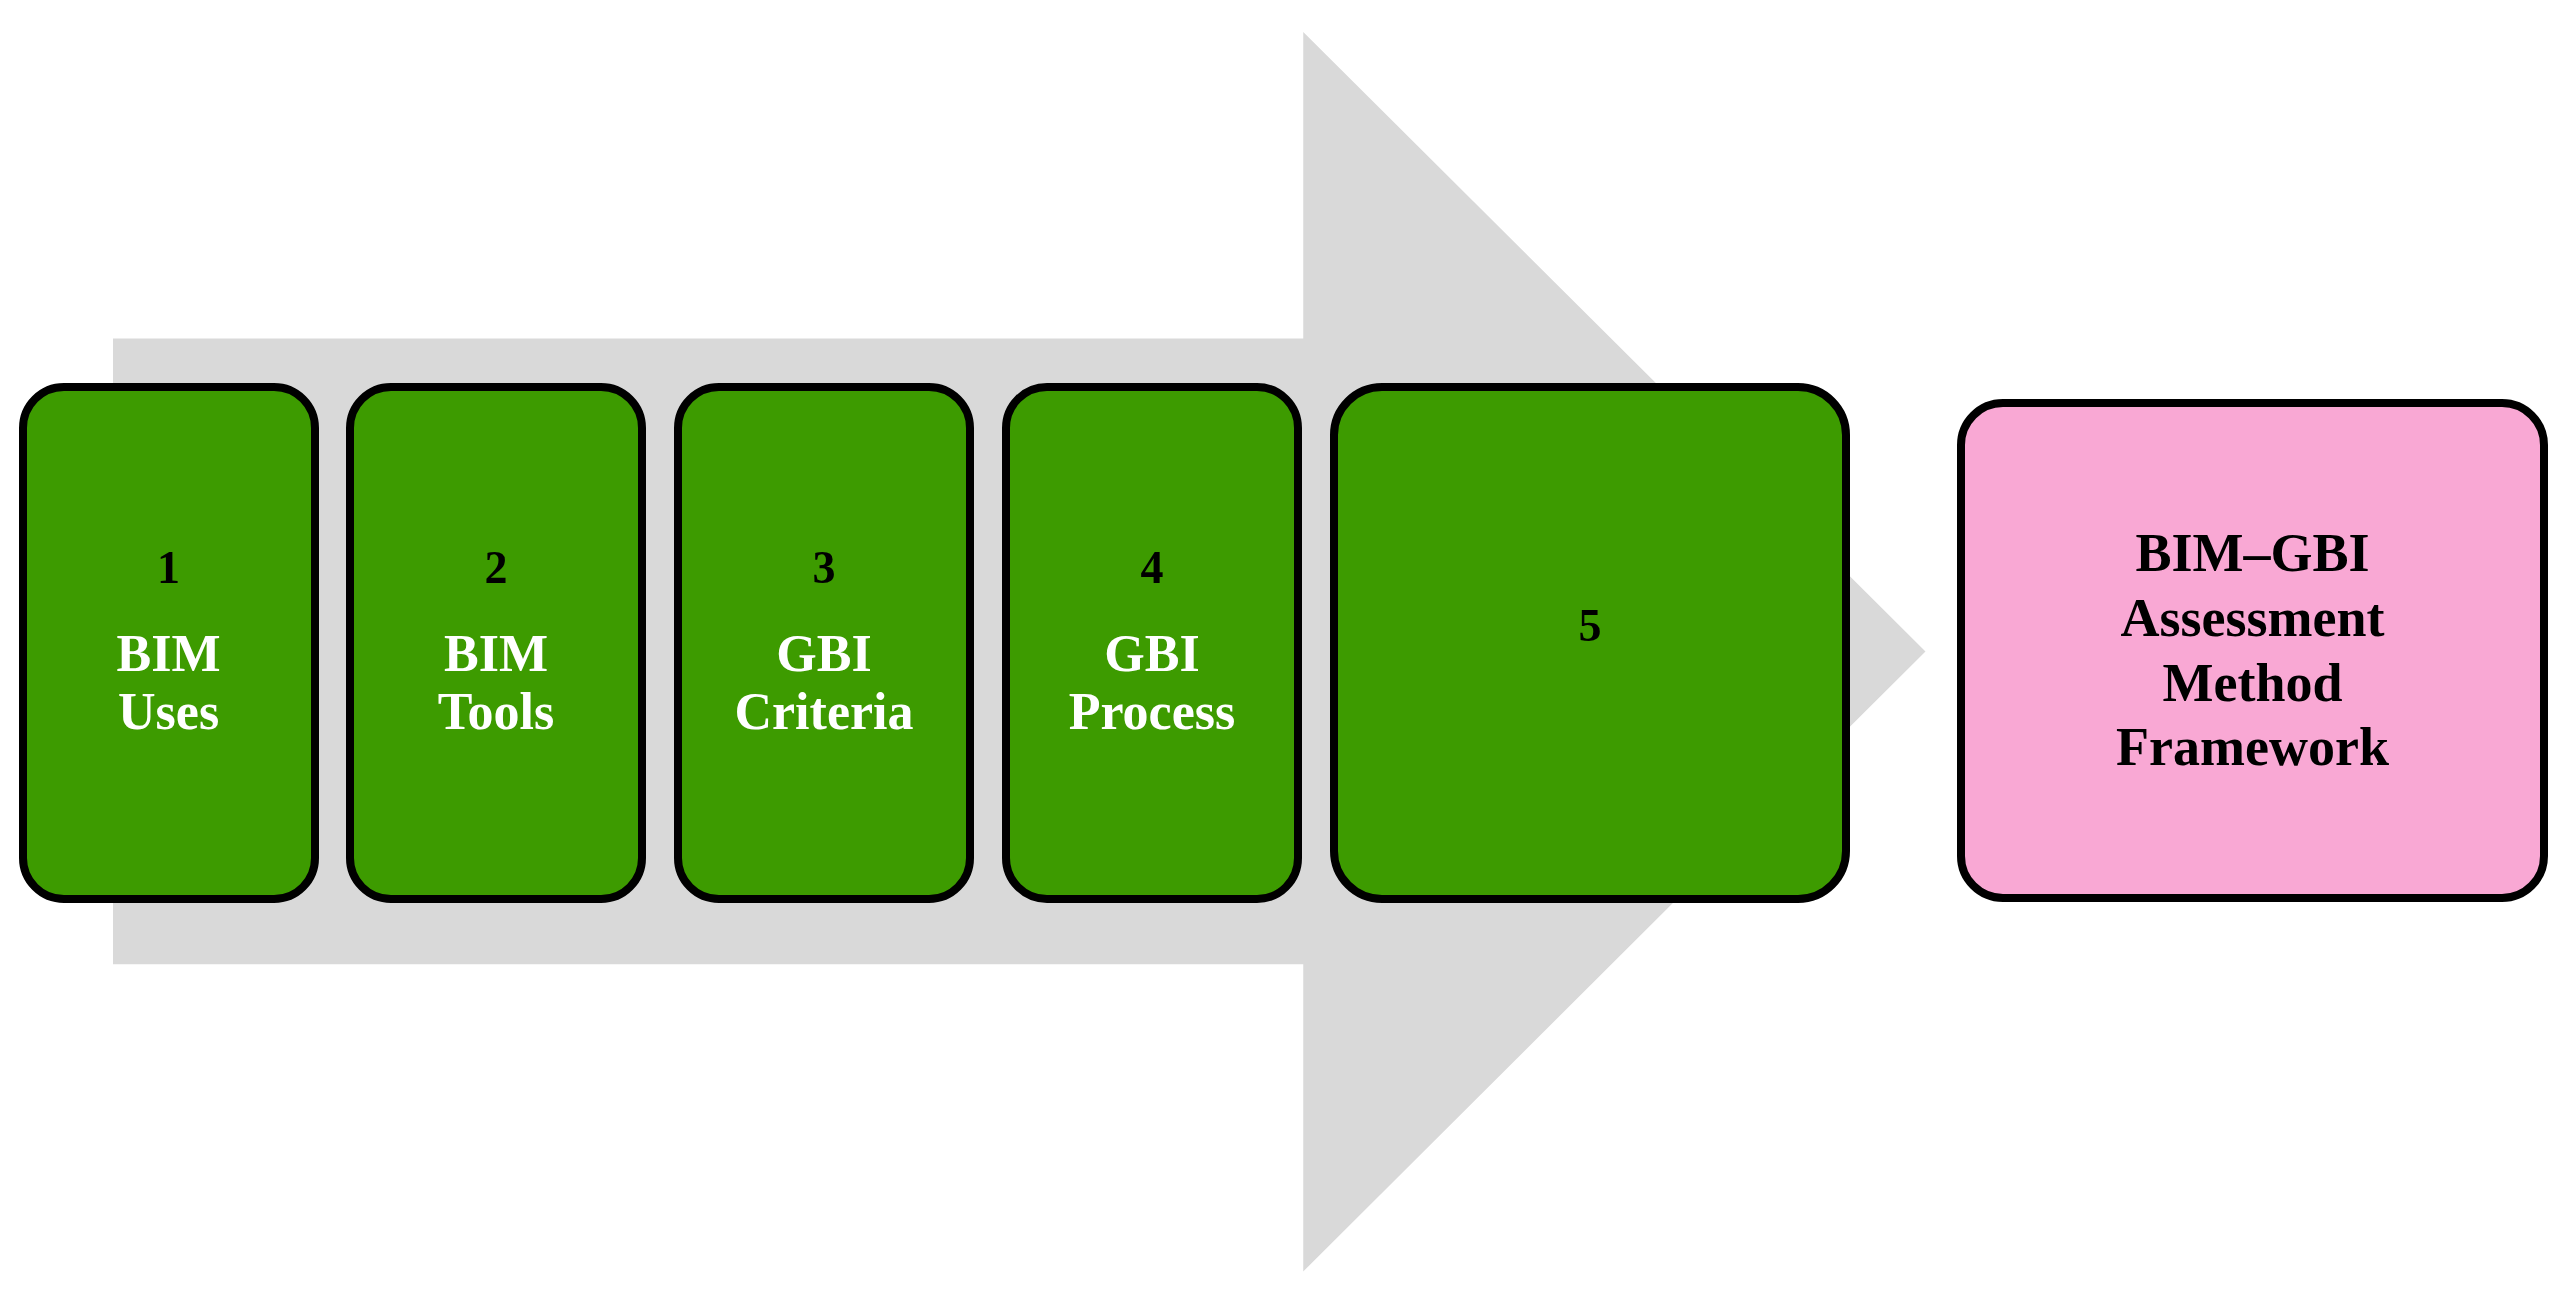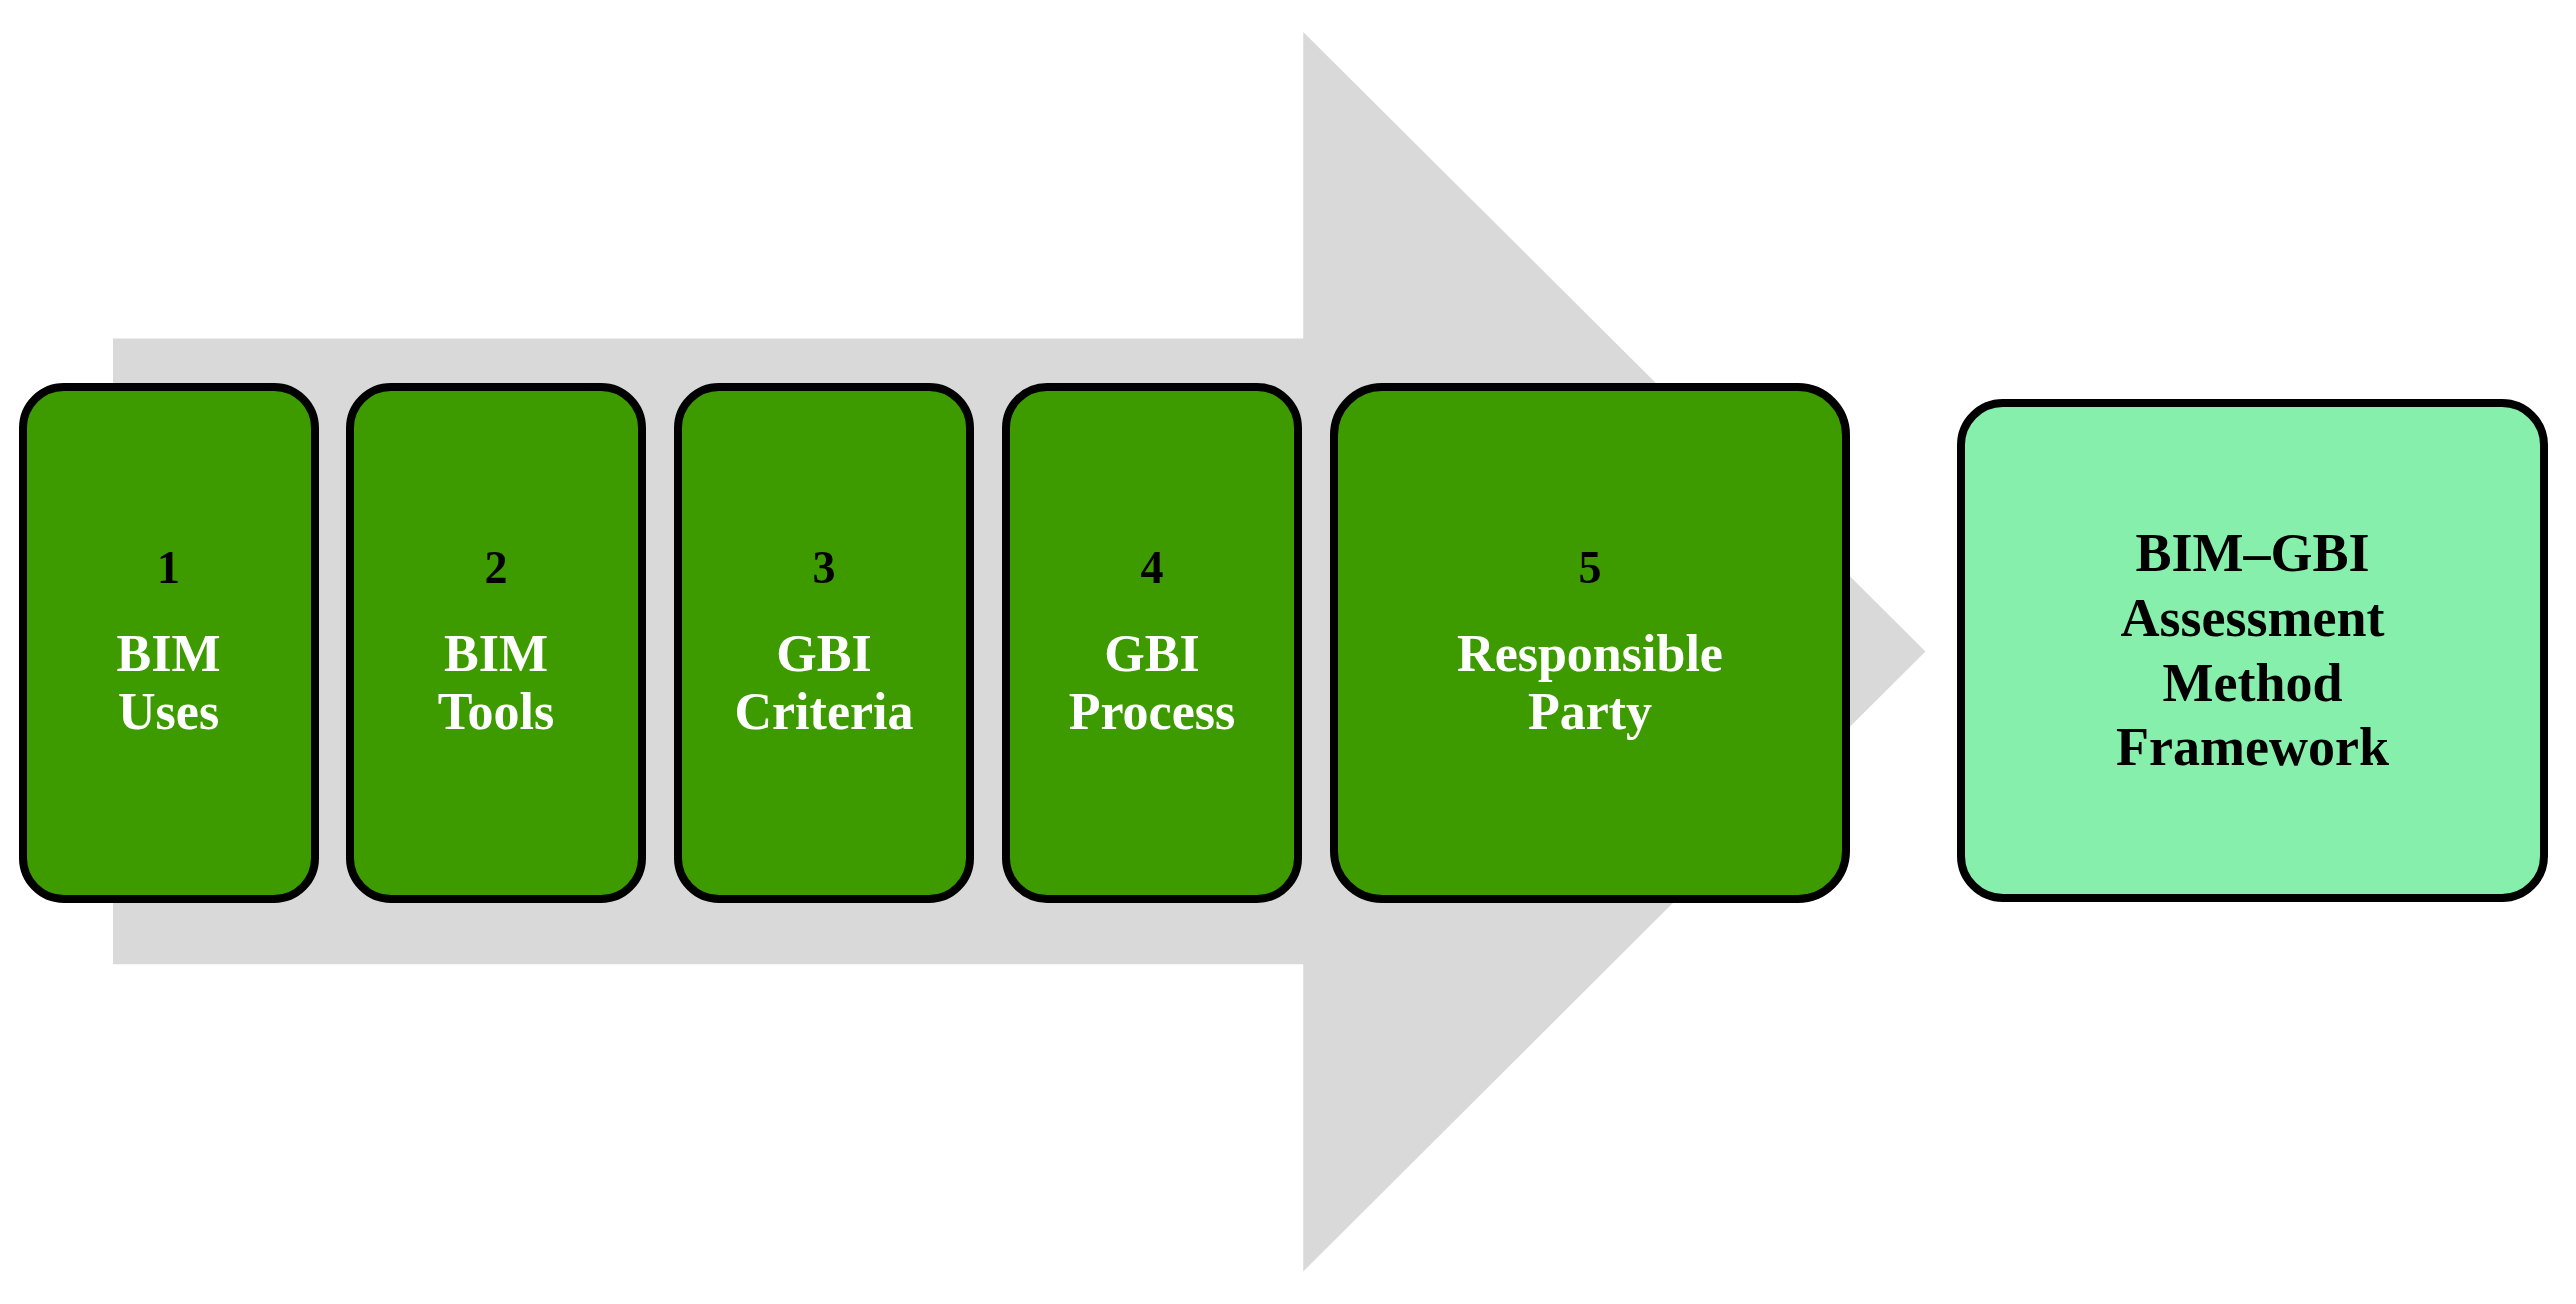--- a/index.html
+++ b/index.html
@@ -53,21 +53,21 @@
     line-height: 1.12;
     padding: 0 7.4px;
     white-space: pre-line;
     text-align: center;
   }
 
   
   #outcome-box {
     position: absolute;
     box-sizing: border-box;
-    background: #86efac;
+    background: #f9a8d4;
     border: 8.2px solid #000000;
     border-radius: 46px;
     display: flex;
     align-items: center;
     justify-content: center;
     text-align: center;
   }
   #outcome-label {
     color: #000000;
     font-weight: bold;
@@ -105,22 +105,20 @@
   </div>
 
   <div class="stage-box" style="left:1002px; top:383px; width:300px; height:520px;">
     <div class="stage-num">4</div>
     <div class="stage-label">GBI
 Process</div>
   </div>
 
   <div class="stage-box" style="left:1330px; top:383px; width:520px; height:520px; border-radius:52px;">
     <div class="stage-num">5</div>
-    <div class="stage-label">Responsible
-Party</div>
   </div>
 
   <div id="outcome-box" style="left:1957px; top:399px; width:591px; height:503px;">
     <div id="outcome-label">BIM–GBI
 Assessment
 Method
 Framework</div>
   </div>
 
 </div>

